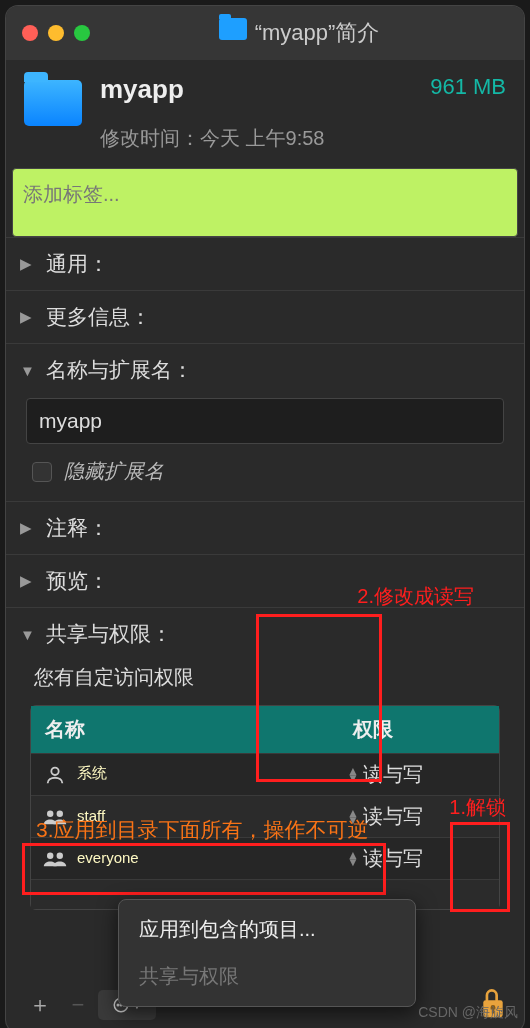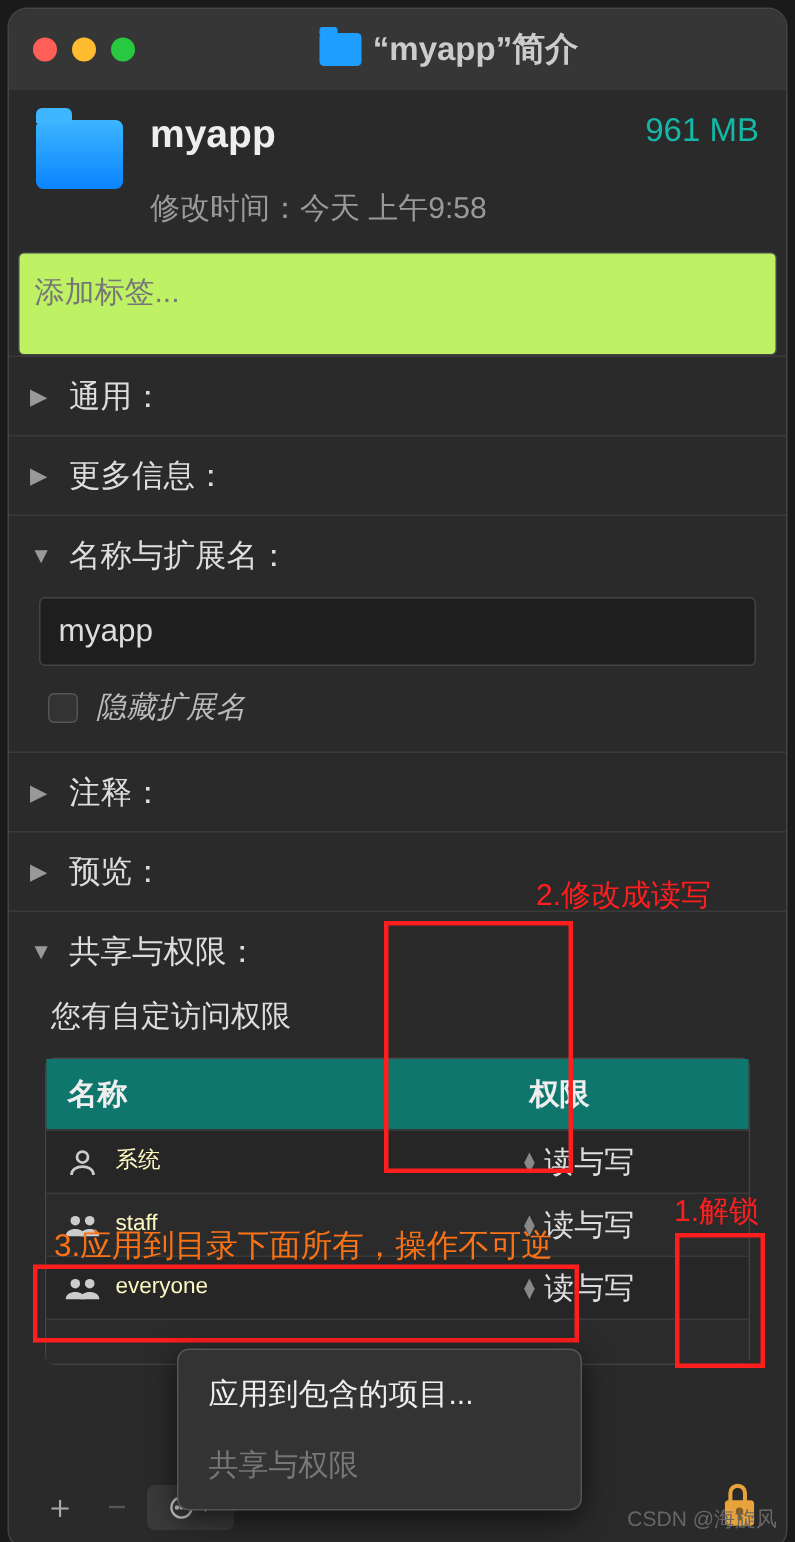--- a/index.html
+++ b/index.html
@@ -2,21 +2,21 @@
 <html><head>
 <meta charset="utf-8">
 <style>
 * { margin: 0; padding: 0; box-sizing: border-box; font-family: -apple-system, "Helvetica Neue", Arial, sans-serif; }
 body { background: #1a1a1a; width: 530px; height: 1028px; overflow: hidden; position: relative; }
 .window { background: #2a2a2a; border-radius: 12px; margin: 6px; overflow: hidden; box-shadow: 0 0 0 1px #444; }
 .titlebar { display: flex; align-items: center; padding: 12px 16px; background: #363636; }
 .traffic { display: flex; gap: 10px; }
 .dot { width: 16px; height: 16px; border-radius: 50%; }
 .dot.r { background: #ff5f57; } .dot.y { background: #febc2e; } .dot.g { background: #28c840; }
-.title-center { flex: 1; display: flex; align-items: center; justify-content: center; gap: 8px; color: #ccc; font-size: 22px; font-weight: 700; }
+.title-center { flex: 1; display: flex; justify-content: center; gap: 8px; color: #ccc; font-size: 22px; font-weight: 400; }
 .folder-small { width: 28px; height: 22px; background: #1e9fff; border-radius: 3px; position: relative; }
 .folder-small::before { content: ""; position: absolute; top: -4px; left: 0; width: 12px; height: 5px; background: #1e9fff; border-radius: 2px 2px 0 0; }
 .header-row { display: flex; padding: 14px 18px 10px; align-items: flex-start; }
 .folder-big { width: 58px; height: 46px; background: linear-gradient(#3db5ff,#0a84ff); border-radius: 5px; position: relative; margin-top: 6px; }
 .folder-big::before { content: ""; position: absolute; top: -8px; left: 0; width: 24px; height: 10px; background: #3db5ff; border-radius: 4px 4px 0 0; }
 .header-info { margin-left: 18px; flex: 1; }
 .app-name { color: #eee; font-size: 26px; font-weight: 700; }
 .mod-time { color: #999; font-size: 20px; margin-top: 20px; }
 .size { color: #14b8a6; font-size: 22px; font-weight: 500; }
 .tags-field { margin: 6px 6px 0; background: #bef264; border: 1px solid #444; border-radius: 4px; padding: 12px 10px 28px; color: #777; font-size: 20px; }
@@ -43,21 +43,21 @@
 .rb1 { top: 614px; left: 256px; width: 126px; height: 168px; }
 .rb2 { top: 843px; left: 22px; width: 364px; height: 52px; }
 .rb3 { top: 822px; left: 450px; width: 60px; height: 90px; }
 .anno1 { position: absolute; right: 24px; top: 794px; color: #ff1e1e; font-size: 20px; font-weight: 500; }
 .anno3 { position: absolute; left: 36px; top: 816px; color: #f97316; font-size: 21px; font-weight: 500; }
 .toolbar { display: flex; align-items: center; padding: 10px 16px; margin-top: 68px; gap: 2px; }
 .tb-btn { width: 36px; height: 30px; display: flex; align-items: center; justify-content: center; color: #aaa; font-size: 22px; border-radius: 5px; }
 .tb-btn.more { background: #3a3a3a; width: 58px; font-size: 16px; gap: 2px; }
 .tb-btn.minus { color: #555; }
 .lock { margin-left: auto; font-size: 28px; }
-.menu { position: absolute; left: 118px; top: 899px; background: #333; border: 1px solid #555; border-radius: 8px; box-shadow: 0 6px 20px rgba(0,0,0,.6); padding: 6px; width: 270px; }
+.menu { position: absolute; left: 118px; top: 899px; background: #333; border: 1px solid #555; border-radius: 8px; box-shadow: 0 6px 20px rgba(0,0,0,.6); padding: 6px; width: 298px; }
 .menu-item { padding: 10px 14px; color: #eee; font-size: 20px; border-radius: 5px; }
 .menu-item.dis { color: #777; }
 .watermark { position: absolute; bottom: 6px; right: 12px; color: #666; font-size: 14px; }
 svg { display: block; }
 </style>
 </head>
 <body>
 
 <div class="window">
   <div class="titlebar">

